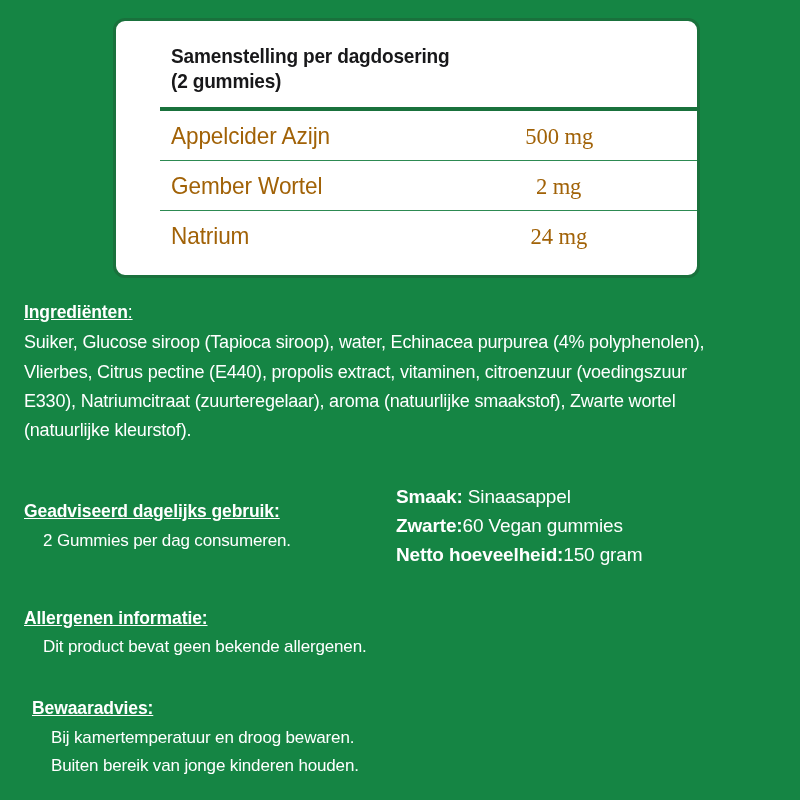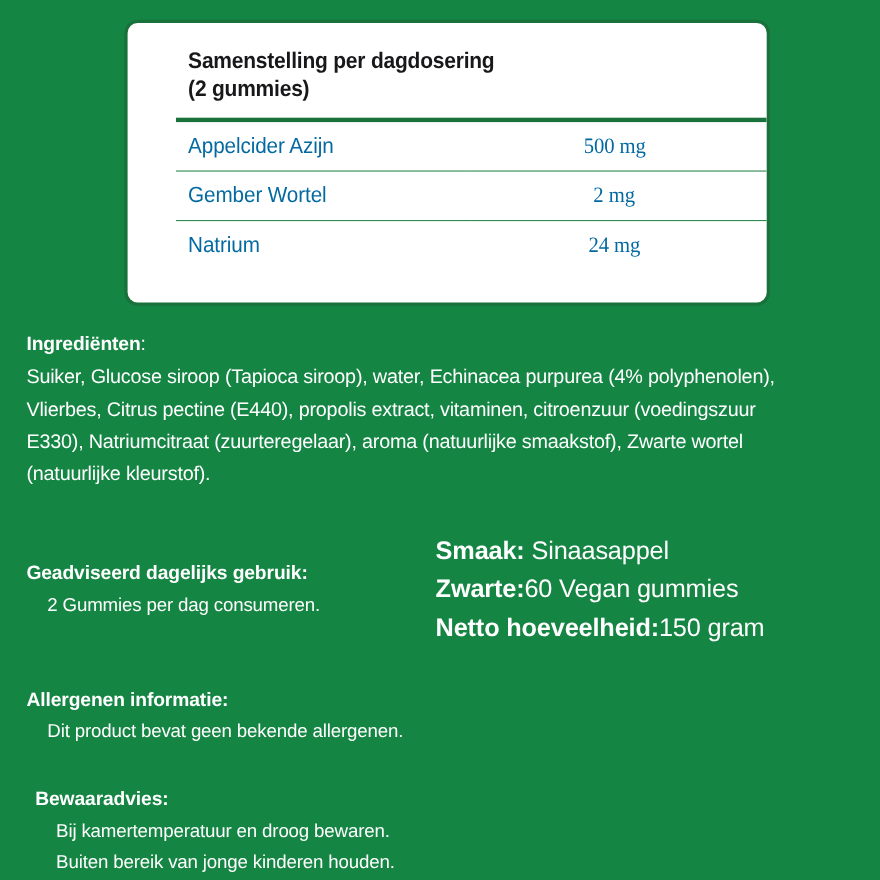--- a/index.html
+++ b/index.html
@@ -50,22 +50,22 @@
     border-collapse: collapse;
     table-layout: fixed;
   }
   .nutri-table tr {
     border-bottom: 1.5px solid #2d8a52;
   }
   .nutri-table tr:last-child {
     border-bottom: none;
   }
   .nutri-table td {
-    color: #0369a1;
-    font-size: 20px;
+    color: #a16207;
+    font-size: 24px;
     padding: 11px 0 10px 0;
     vertical-align: middle;
     letter-spacing: -0.1px;
   }
   .nutri-name {
     padding-left: 11px !important;
     text-align: left;
   }
   .nutri-name span {
     display: inline-block;
@@ -94,20 +94,21 @@
   }
 
   .sec {
     padding: 0 24px;
   }
   .sec-heading {
     font-size: 17.5px;
     font-weight: bold;
     line-height: 1.45;
     letter-spacing: -0.1px;
+    text-decoration: underline;
   }
   .sec-heading .thin-colon {
     font-weight: normal;
   }
   .sec-text {
     font-size: 17px;
     line-height: 1.52;
     letter-spacing: -0.15px;
     margin-left: 19px;
   }
@@ -136,21 +137,21 @@
     width: 372px;
     flex: 0 0 372px;
   }
   .col-right {
     flex: 1 1 auto;
   }
   .col-left .sec-text {
     margin-top: 3px;
   }
   .kv-line {
-    font-size: 23px;
+    font-size: 19px;
     line-height: 1.52;
     letter-spacing: -0.15px;
     white-space: nowrap;
   }
   .kv-line b {
     font-weight: bold;
   }
 
   .allergens-block {
     margin-top: 36px;

